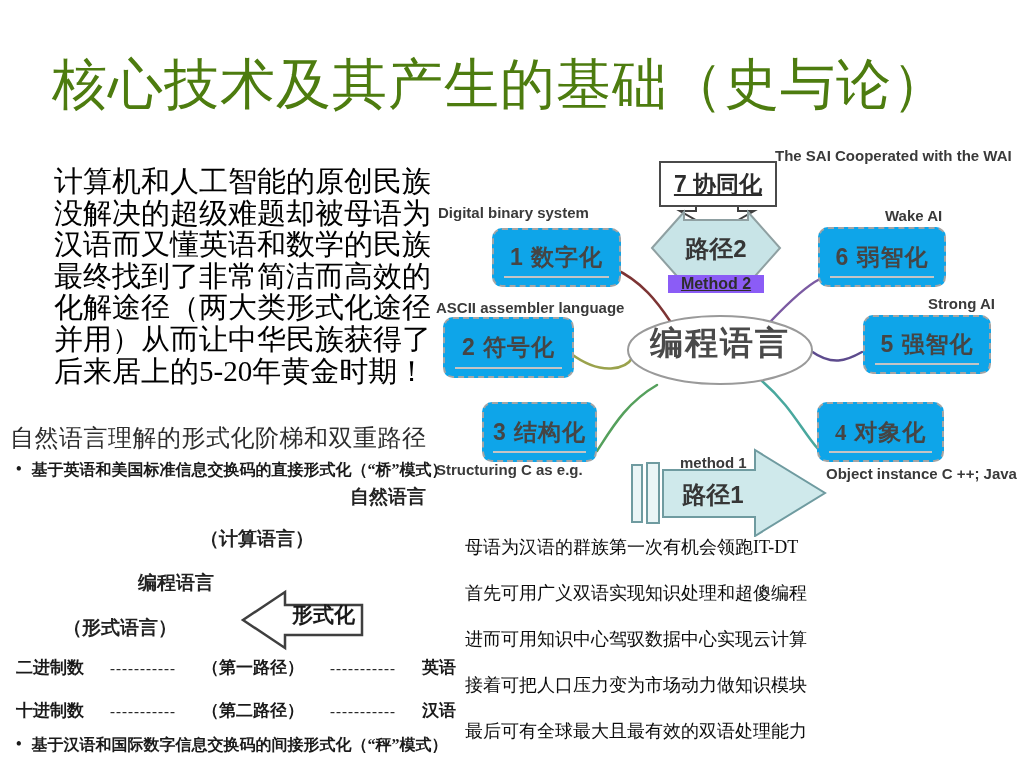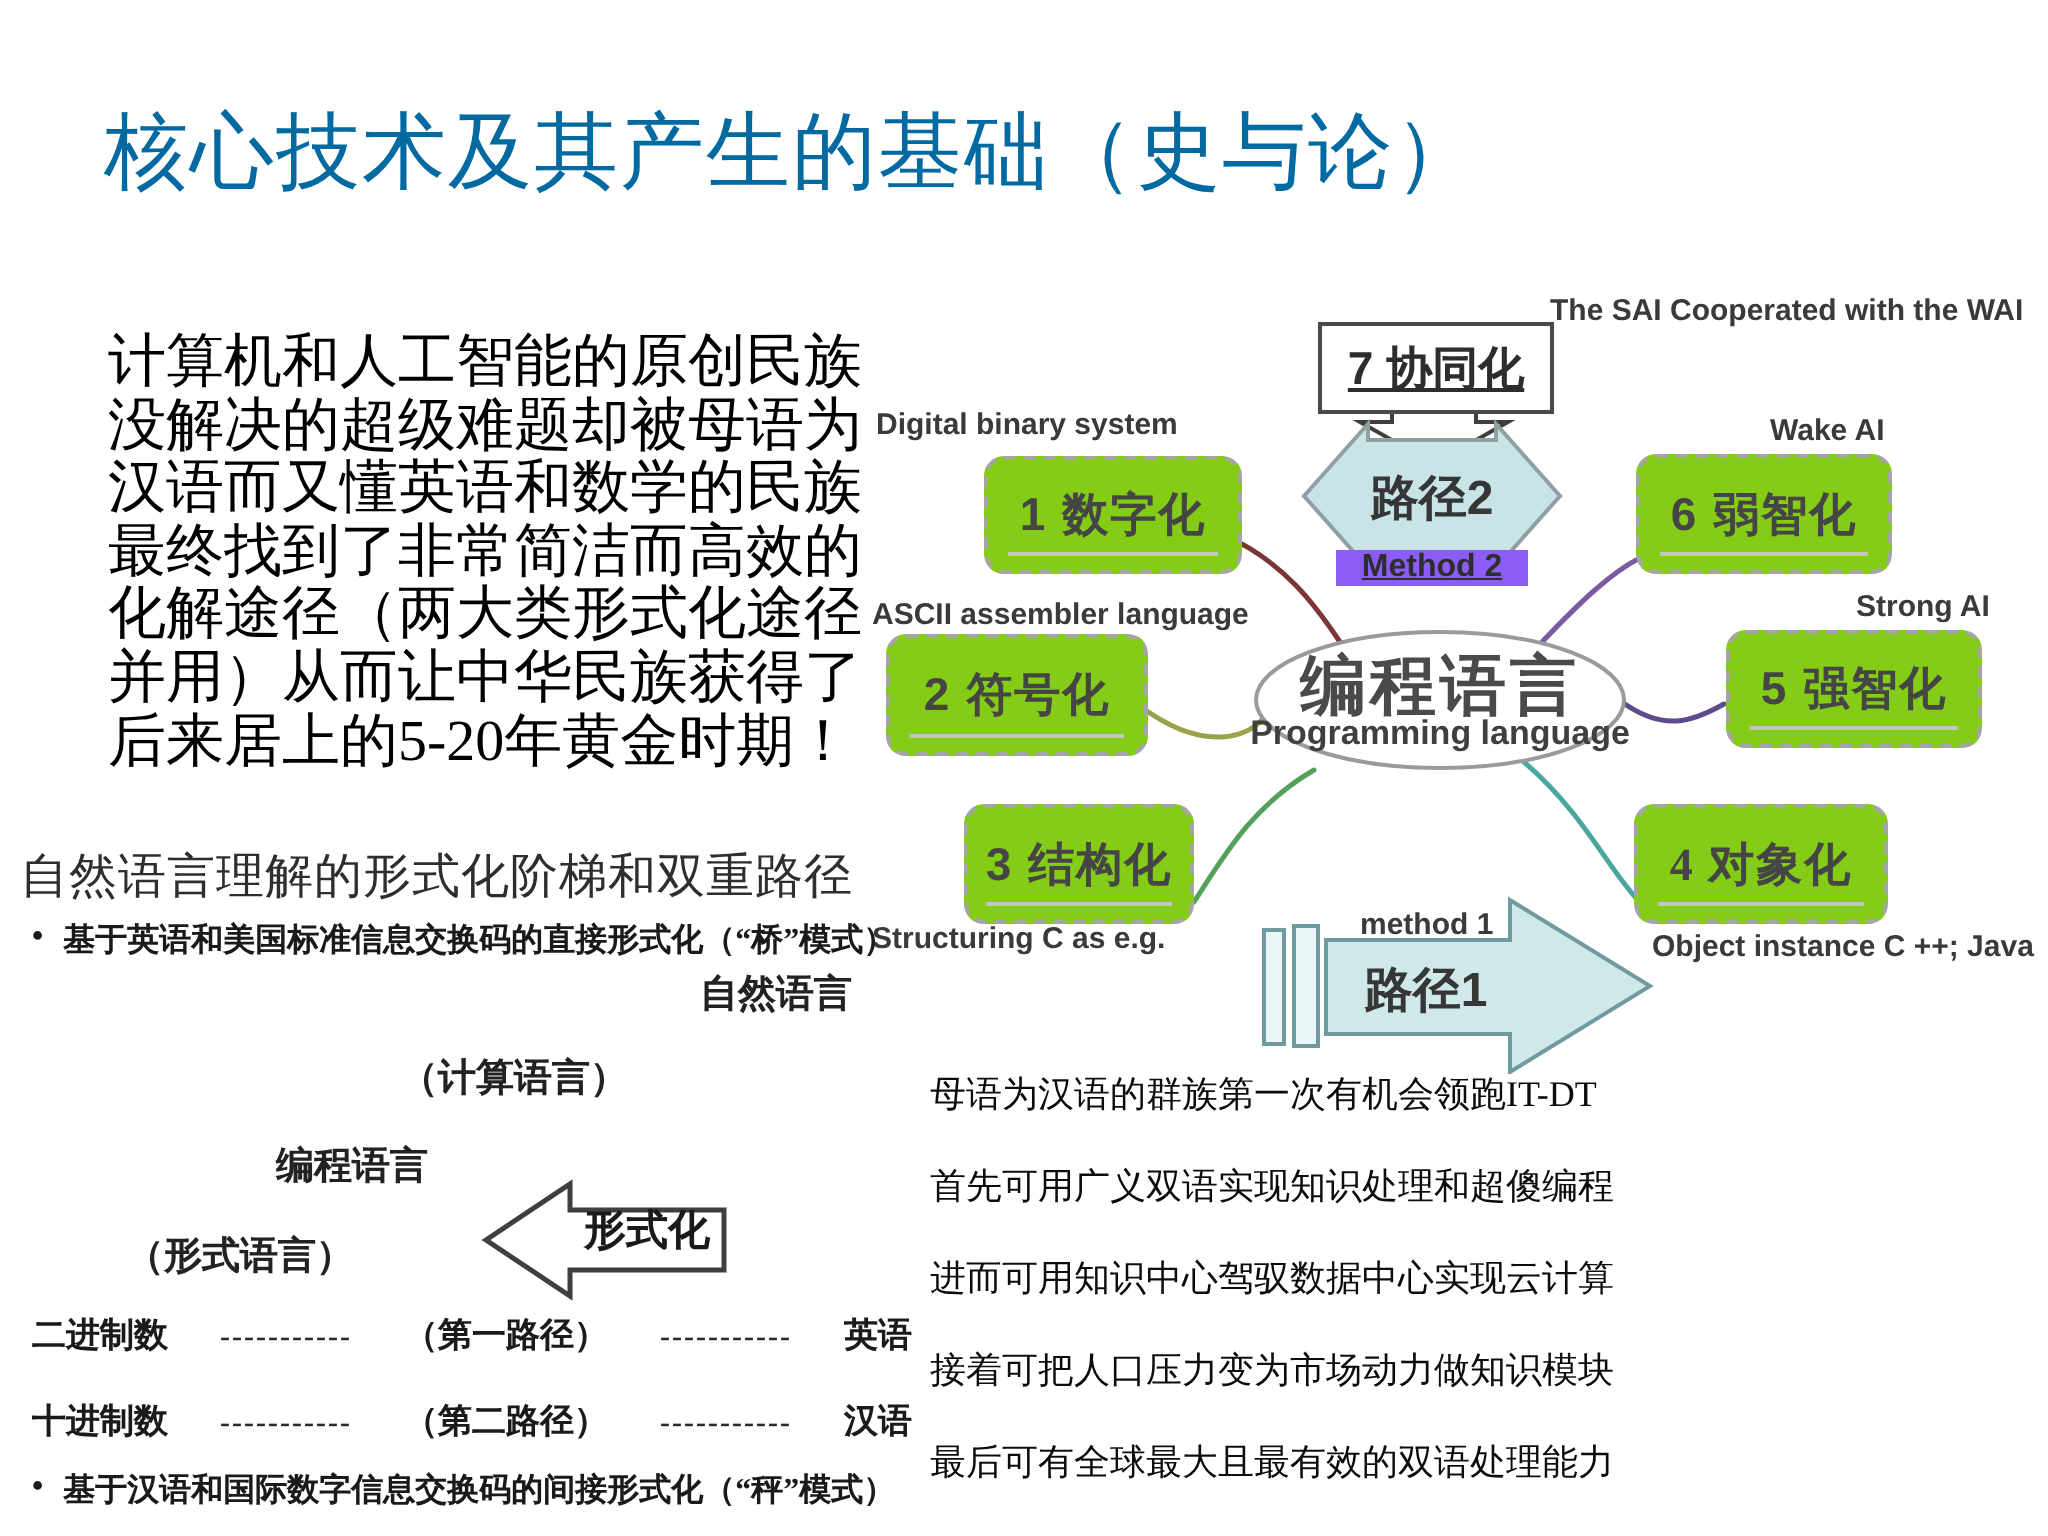--- a/index.html
+++ b/index.html
@@ -1,28 +1,28 @@
 <!DOCTYPE html>
 <html><head>
 <meta charset="utf-8">
 <style>
   html,body{margin:0;padding:0;background:#fff;}
   .stage{position:relative;width:1024px;height:768px;background:#ffffff;overflow:hidden;
          font-family:"Liberation Sans",sans-serif;}
   .abs{position:absolute;}
   .serif{font-family:"Liberation Serif","DejaVu Serif",serif;}
 
-  .title{left:52px;top:48px;width:950px;font-size:42px;color:#0369a1;letter-spacing:1px;white-space:nowrap;}
+  .title{left:52px;top:48px;width:950px;font-size:55px;color:#4d7c0f;letter-spacing:1px;white-space:nowrap;}
   .left-para{left:54px;top:166px;width:404px;font-size:29px;line-height:31.6px;color:#000;white-space:pre-line;}
 
   
   .diagram{left:430px;top:145px;width:594px;height:392px;}
   .diagram svg{position:absolute;left:0;top:0;}
   .cap{position:absolute;font-weight:600;font-size:15px;color:#3a3a3a;white-space:nowrap;}
-  .dbox{position:absolute;border:2px dashed #a5a5a5;border-radius:10px;background:#84cc16;
+  .dbox{position:absolute;border:2px dashed #a5a5a5;border-radius:10px;background:#0ea5e9;
         display:flex;align-items:center;justify-content:center;
         font-weight:bold;font-size:23px;color:#454545;letter-spacing:1px;}
   .dbox .ul{position:absolute;left:8%;right:8%;bottom:7px;border-top:2px solid #c4c4c4;}
   .box7{position:absolute;left:229px;top:16px;width:114px;height:42px;border:2px solid #4a4a4a;background:#fff;
         display:flex;align-items:center;justify-content:center;font-weight:bold;font-size:23px;color:#2d2d2d;text-decoration:underline;}
   .ctr-zh{position:absolute;left:198px;top:176px;width:184px;text-align:center;
           font-weight:bold;font-size:33px;color:#4a4a4a;letter-spacing:2px;}
   .ctr-en{position:absolute;left:178px;top:212px;width:224px;text-align:center;
           font-weight:600;font-size:17px;color:#3f3f3f;}
   .path-zh{position:absolute;text-align:center;font-weight:bold;font-size:24px;color:#363636;}
@@ -107,21 +107,20 @@
         <i class="ul"></i>
     </div>
 
     <div class="cap" style="left:498px;top:150px;">Strong  AI</div>
     <div class="dbox" style="left:433px;top:170px;width:124px;height:55px;">
       <span>5 强智化</span>
         <i class="ul"></i>
     </div>
 
     <div class="ctr-zh">编程语言</div>
-    <div class="ctr-en">Programming language</div>
 
     <div class="dbox" style="left:52px;top:257px;width:111px;height:56px;text-align:right;">
       <span>3 结构化</span>
         <i class="ul"></i>
     </div>
     <div class="dbox" style="left:387px;top:257px;width:123px;height:56px;font-family:Liberation Serif, serif;">
       <span>4 对象化</span>
         <i class="ul"></i>
     </div>
 

